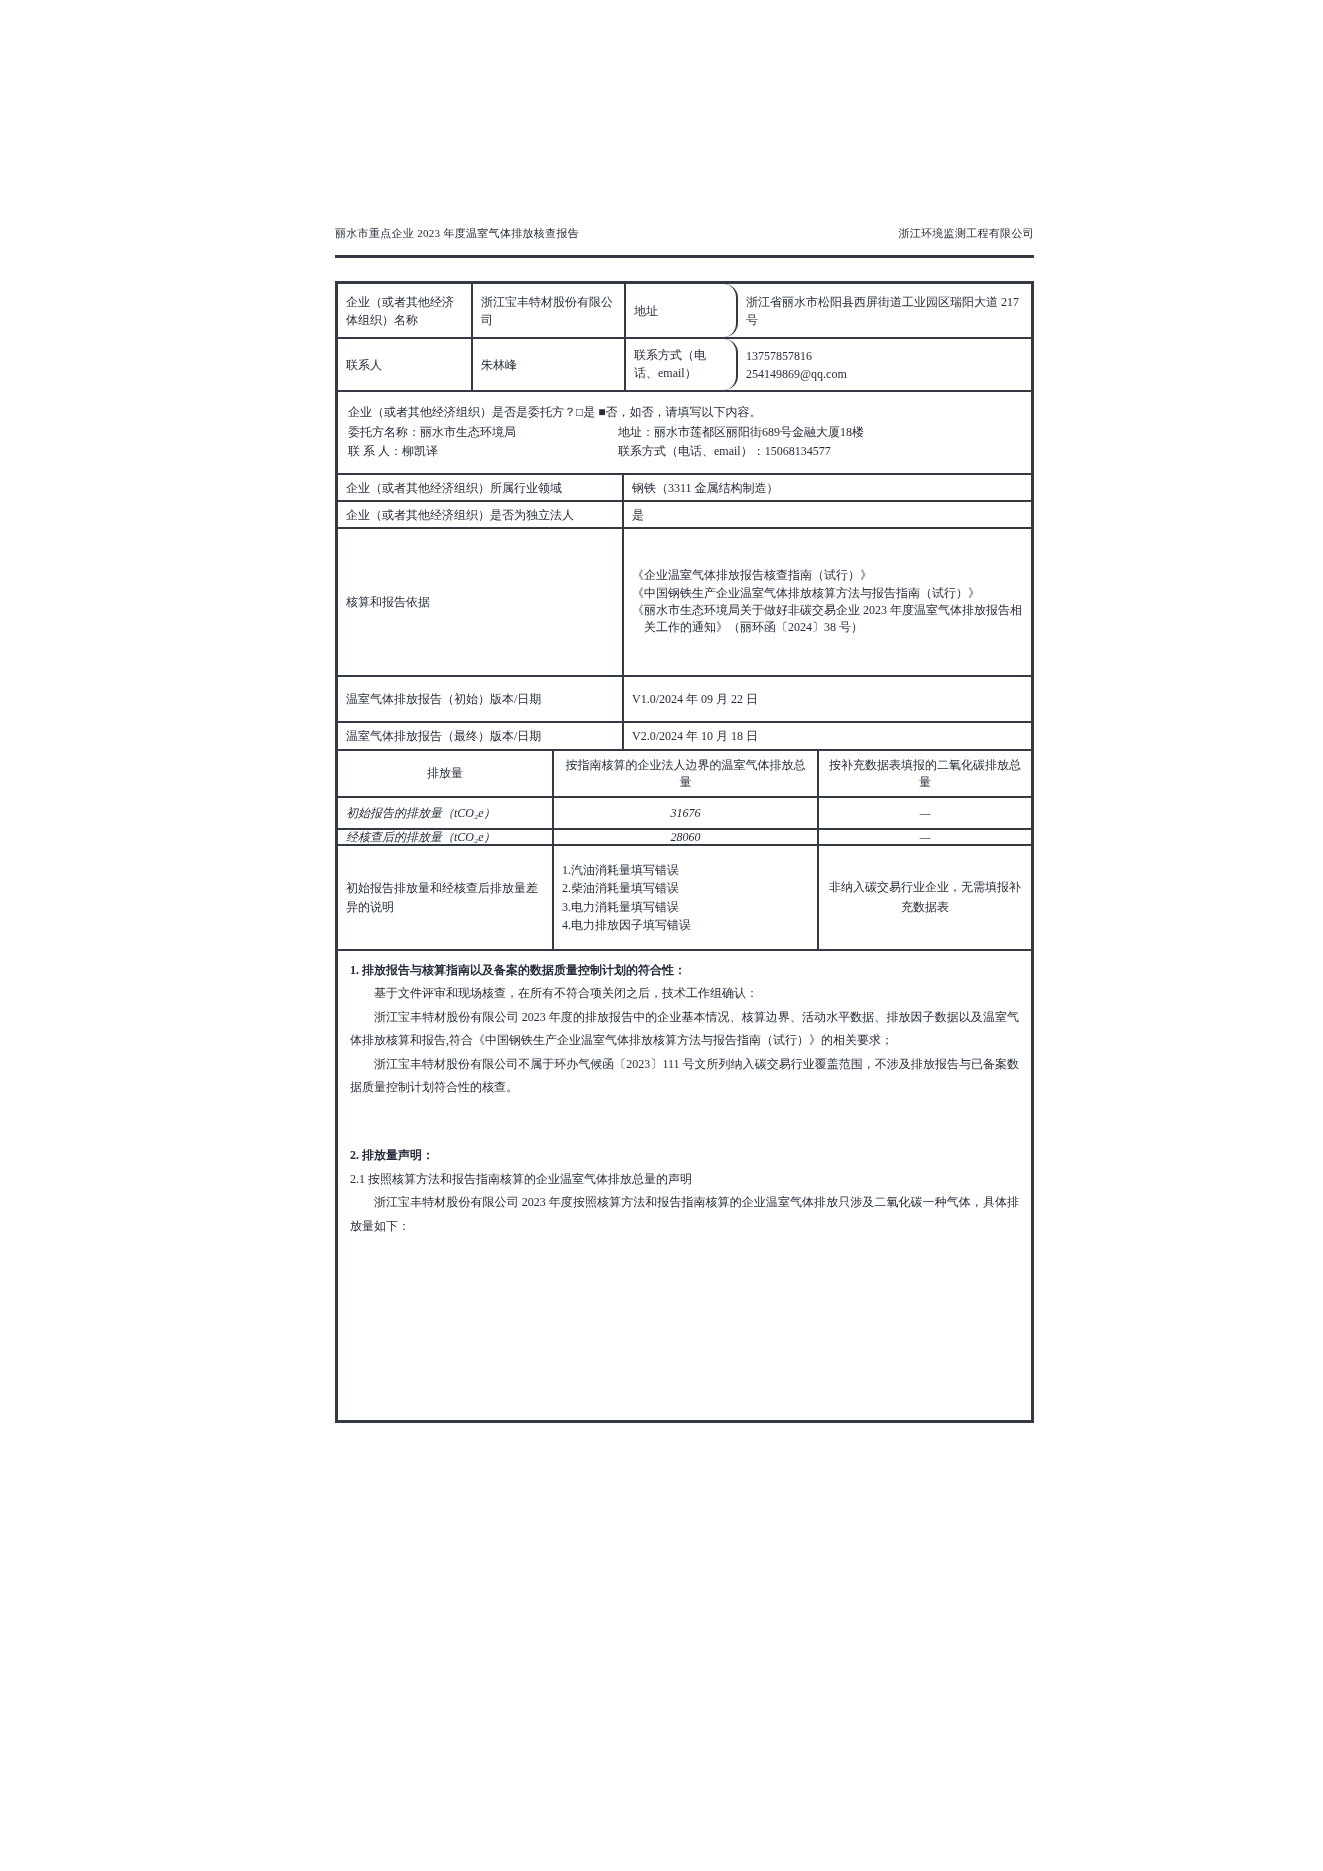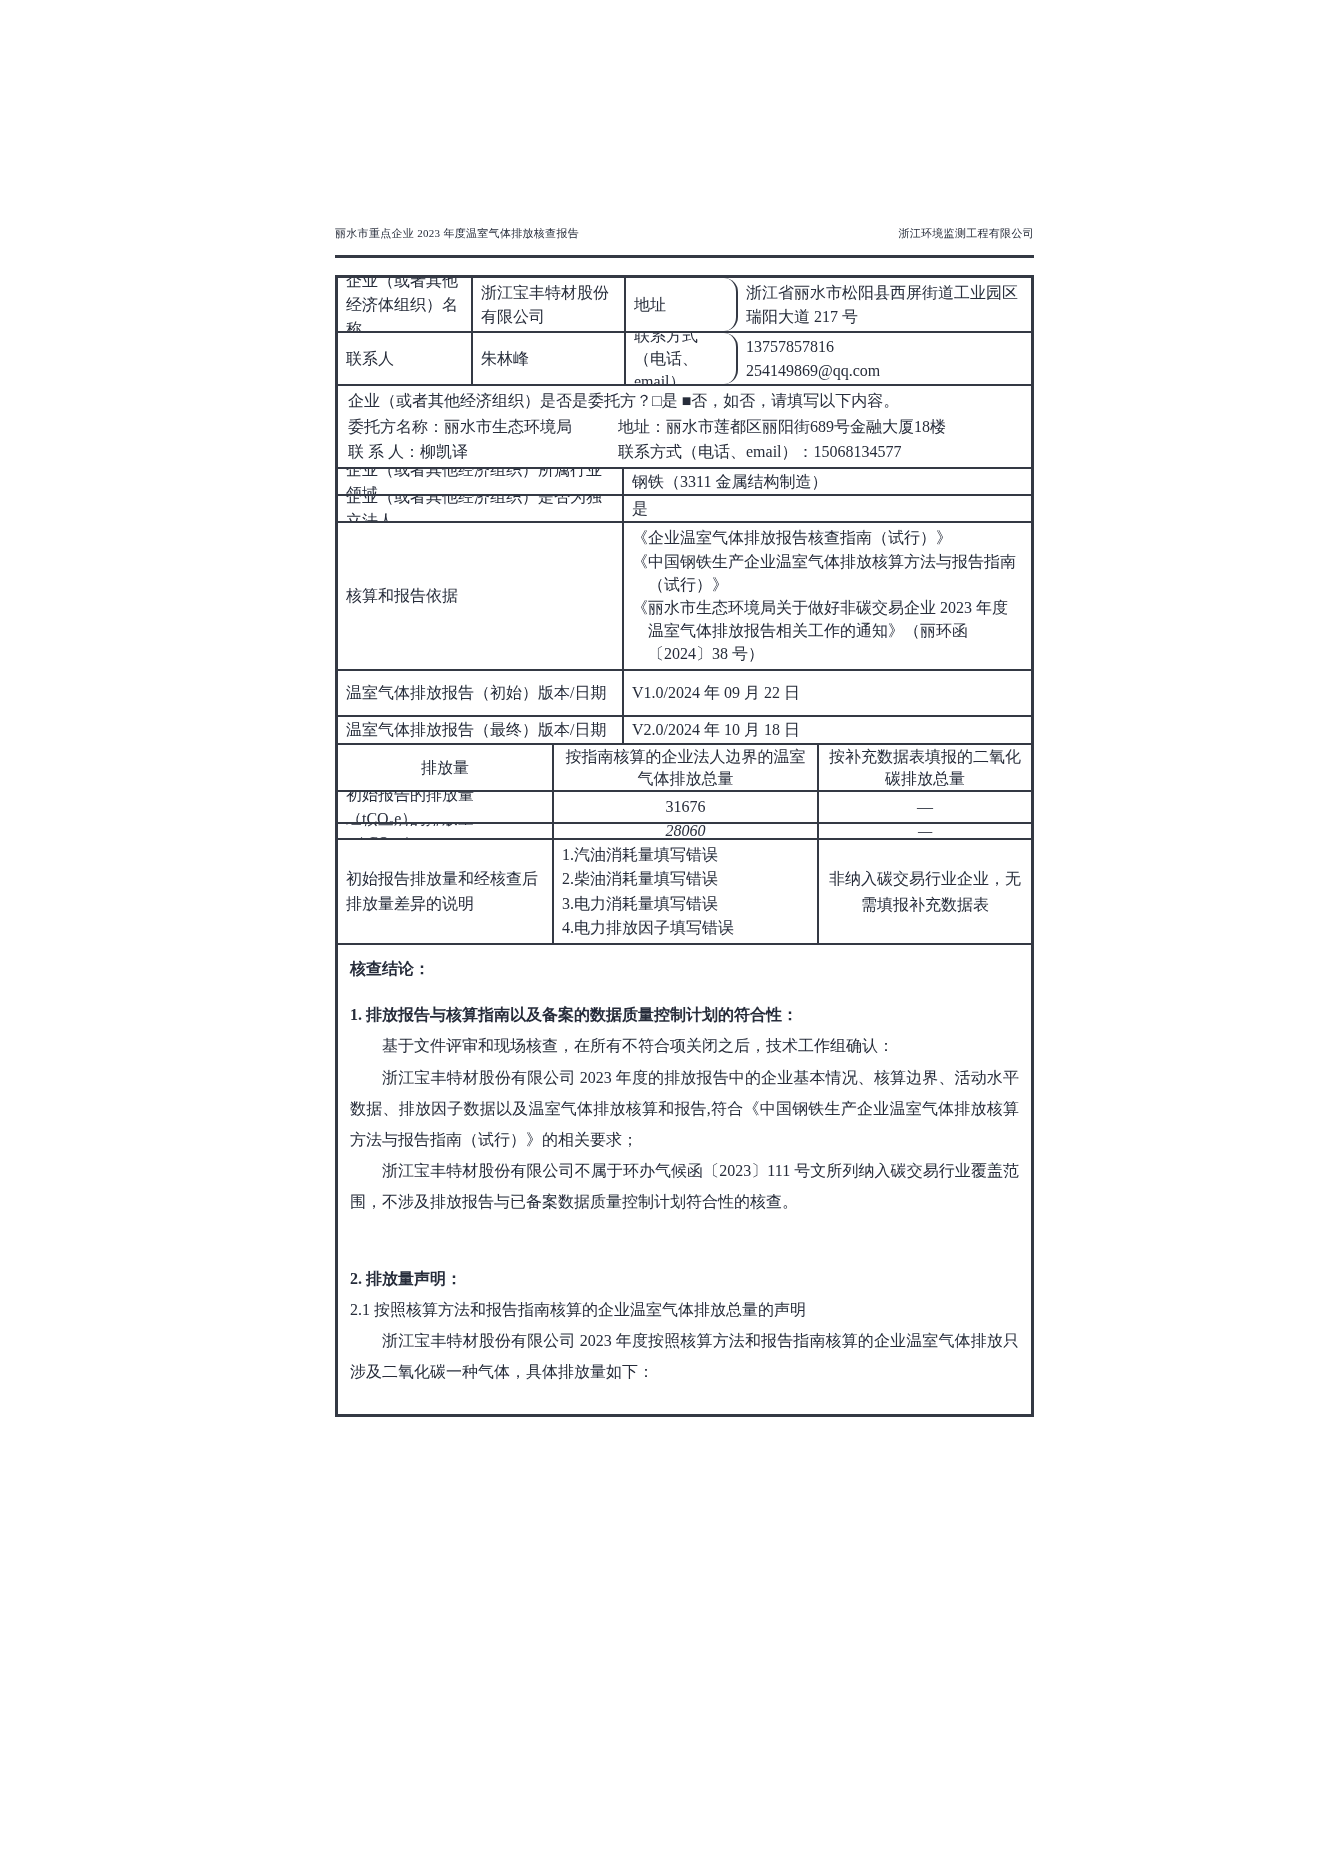--- a/index.html
+++ b/index.html
@@ -12,21 +12,21 @@
     position:relative;
     width:1323px;height:1871px;
     background:#ffffff;
     font-family:"Liberation Serif","DejaVu Serif",serif;
     color:var(--txt);
     overflow:hidden;
   }
   .content{position:absolute;left:335px;top:226px;width:699px;}
   .doc-header{display:flex;justify-content:space-between;font-size:11px;letter-spacing:.3px;}
   .rule{border-bottom:3px solid var(--bd);margin-top:14px;}
-  .tbl{border:3px solid var(--bd);margin-top:17px;font-size:16px;}
+  .tbl{border:3px solid var(--bd);margin-top:23px;font-size:12px;}
   .tr{display:flex;border-bottom:2px solid var(--bd);}
   .tr:last-child{border-bottom:none;}
   .td{
     border-right:2px solid var(--bd);
     padding:2px 8px;
     display:flex;flex-direction:column;justify-content:center;
     overflow:hidden;line-height:1.5;
   }
   .td:last-child{border-right:none;}
   .ctr{align-items:center;text-align:center;}
@@ -38,21 +38,21 @@
   
   .h-r1{height:55px;}
   .h-r2{height:53px;}
   .h-r3{height:83px;}
   .h-r4{height:27px;}
   .h-r5{height:27px;}
   .h-r6{height:148px;}
   .h-r7{height:46px;}
   .h-r8{height:28px;}
   .h-r9{height:47px;}
-  .h-r10{height:32px;}
+  .h-r10{height:32px;font-style:italic;}
   .h-r11{height:16px;font-style:italic;}
   .h-r12{height:105px;}
   .h-r13{height:469px;}
   .delegation-cell{justify-content:center;line-height:1.62;padding:4px 10px;}
   .two-col{display:flex;}
   .two-col .lft{width:270px;flex-shrink:0;}
   .basis-list p{padding-left:1em;text-indent:-1em;line-height:1.45;}
   .hdr9{line-height:1.35;justify-content:center;}
   .diff-list{line-height:1.53;}
   .conclusion{
@@ -164,21 +164,20 @@
           <div>1.汽油消耗量填写错误</div>
           <div>2.柴油消耗量填写错误</div>
           <div>3.电力消耗量填写错误</div>
           <div>4.电力排放因子填写错误</div>
         </div>
         <div class="td grow ctr" style="line-height:1.6;">非纳入碳交易行业企业，无需填报补充数据表</div>
       </div>
 
       <div class="tr h-r13">
         <div class="td grow conclusion">
-          <div class="c-title">核查结论：</div>
           <div class="c-h">1. 排放报告与核算指南以及备案的数据质量控制计划的符合性：</div>
           <p class="c-p">基于文件评审和现场核查，在所有不符合项关闭之后，技术工作组确认：</p>
           <p class="c-p">浙江宝丰特材股份有限公司 2023 年度的排放报告中的企业基本情况、核算边界、活动水平数据、排放因子数据以及温室气体排放核算和报告,符合《中国钢铁生产企业温室气体排放核算方法与报告指南（试行）》的相关要求；</p>
           <p class="c-p">浙江宝丰特材股份有限公司不属于环办气候函〔2023〕111 号文所列纳入碳交易行业覆盖范围，不涉及排放报告与已备案数据质量控制计划符合性的核查。</p>
           <div class="c-h c-gap">2. 排放量声明：</div>
           <div>2.1 按照核算方法和报告指南核算的企业温室气体排放总量的声明</div>
           <p class="c-p">浙江宝丰特材股份有限公司 2023 年度按照核算方法和报告指南核算的企业温室气体排放只涉及二氧化碳一种气体，具体排放量如下：</p>
         </div>
       </div>
 

